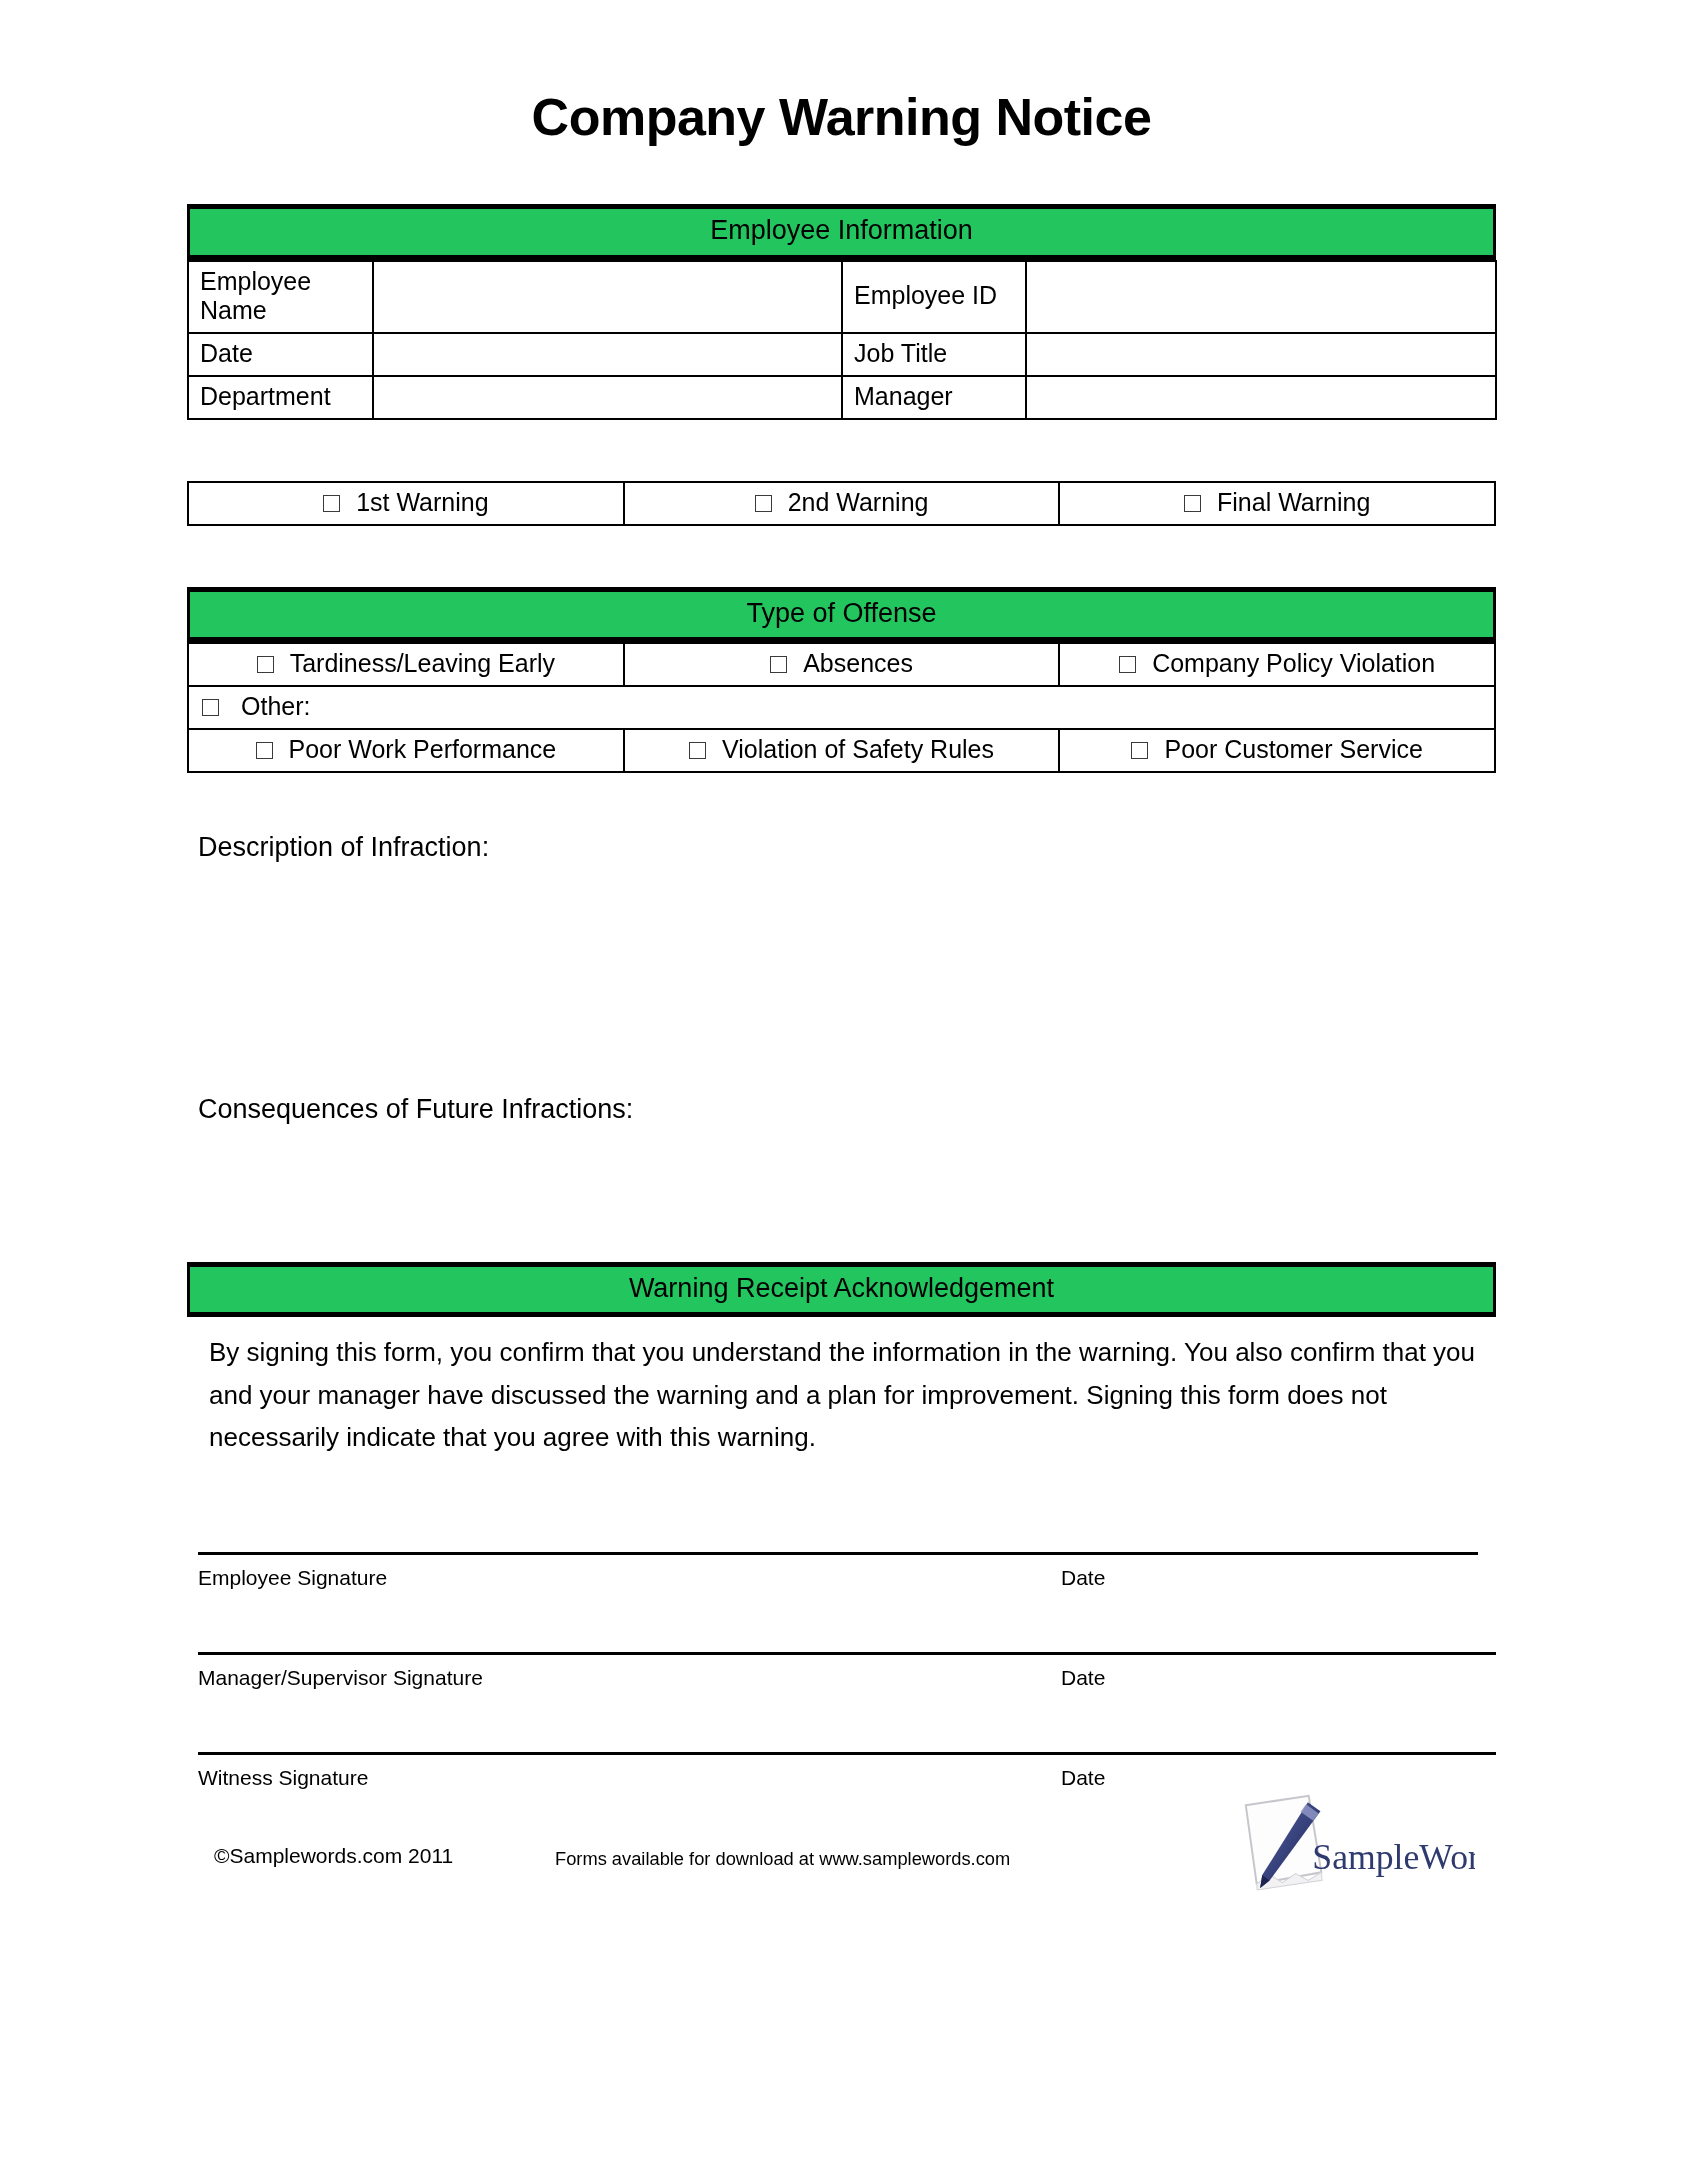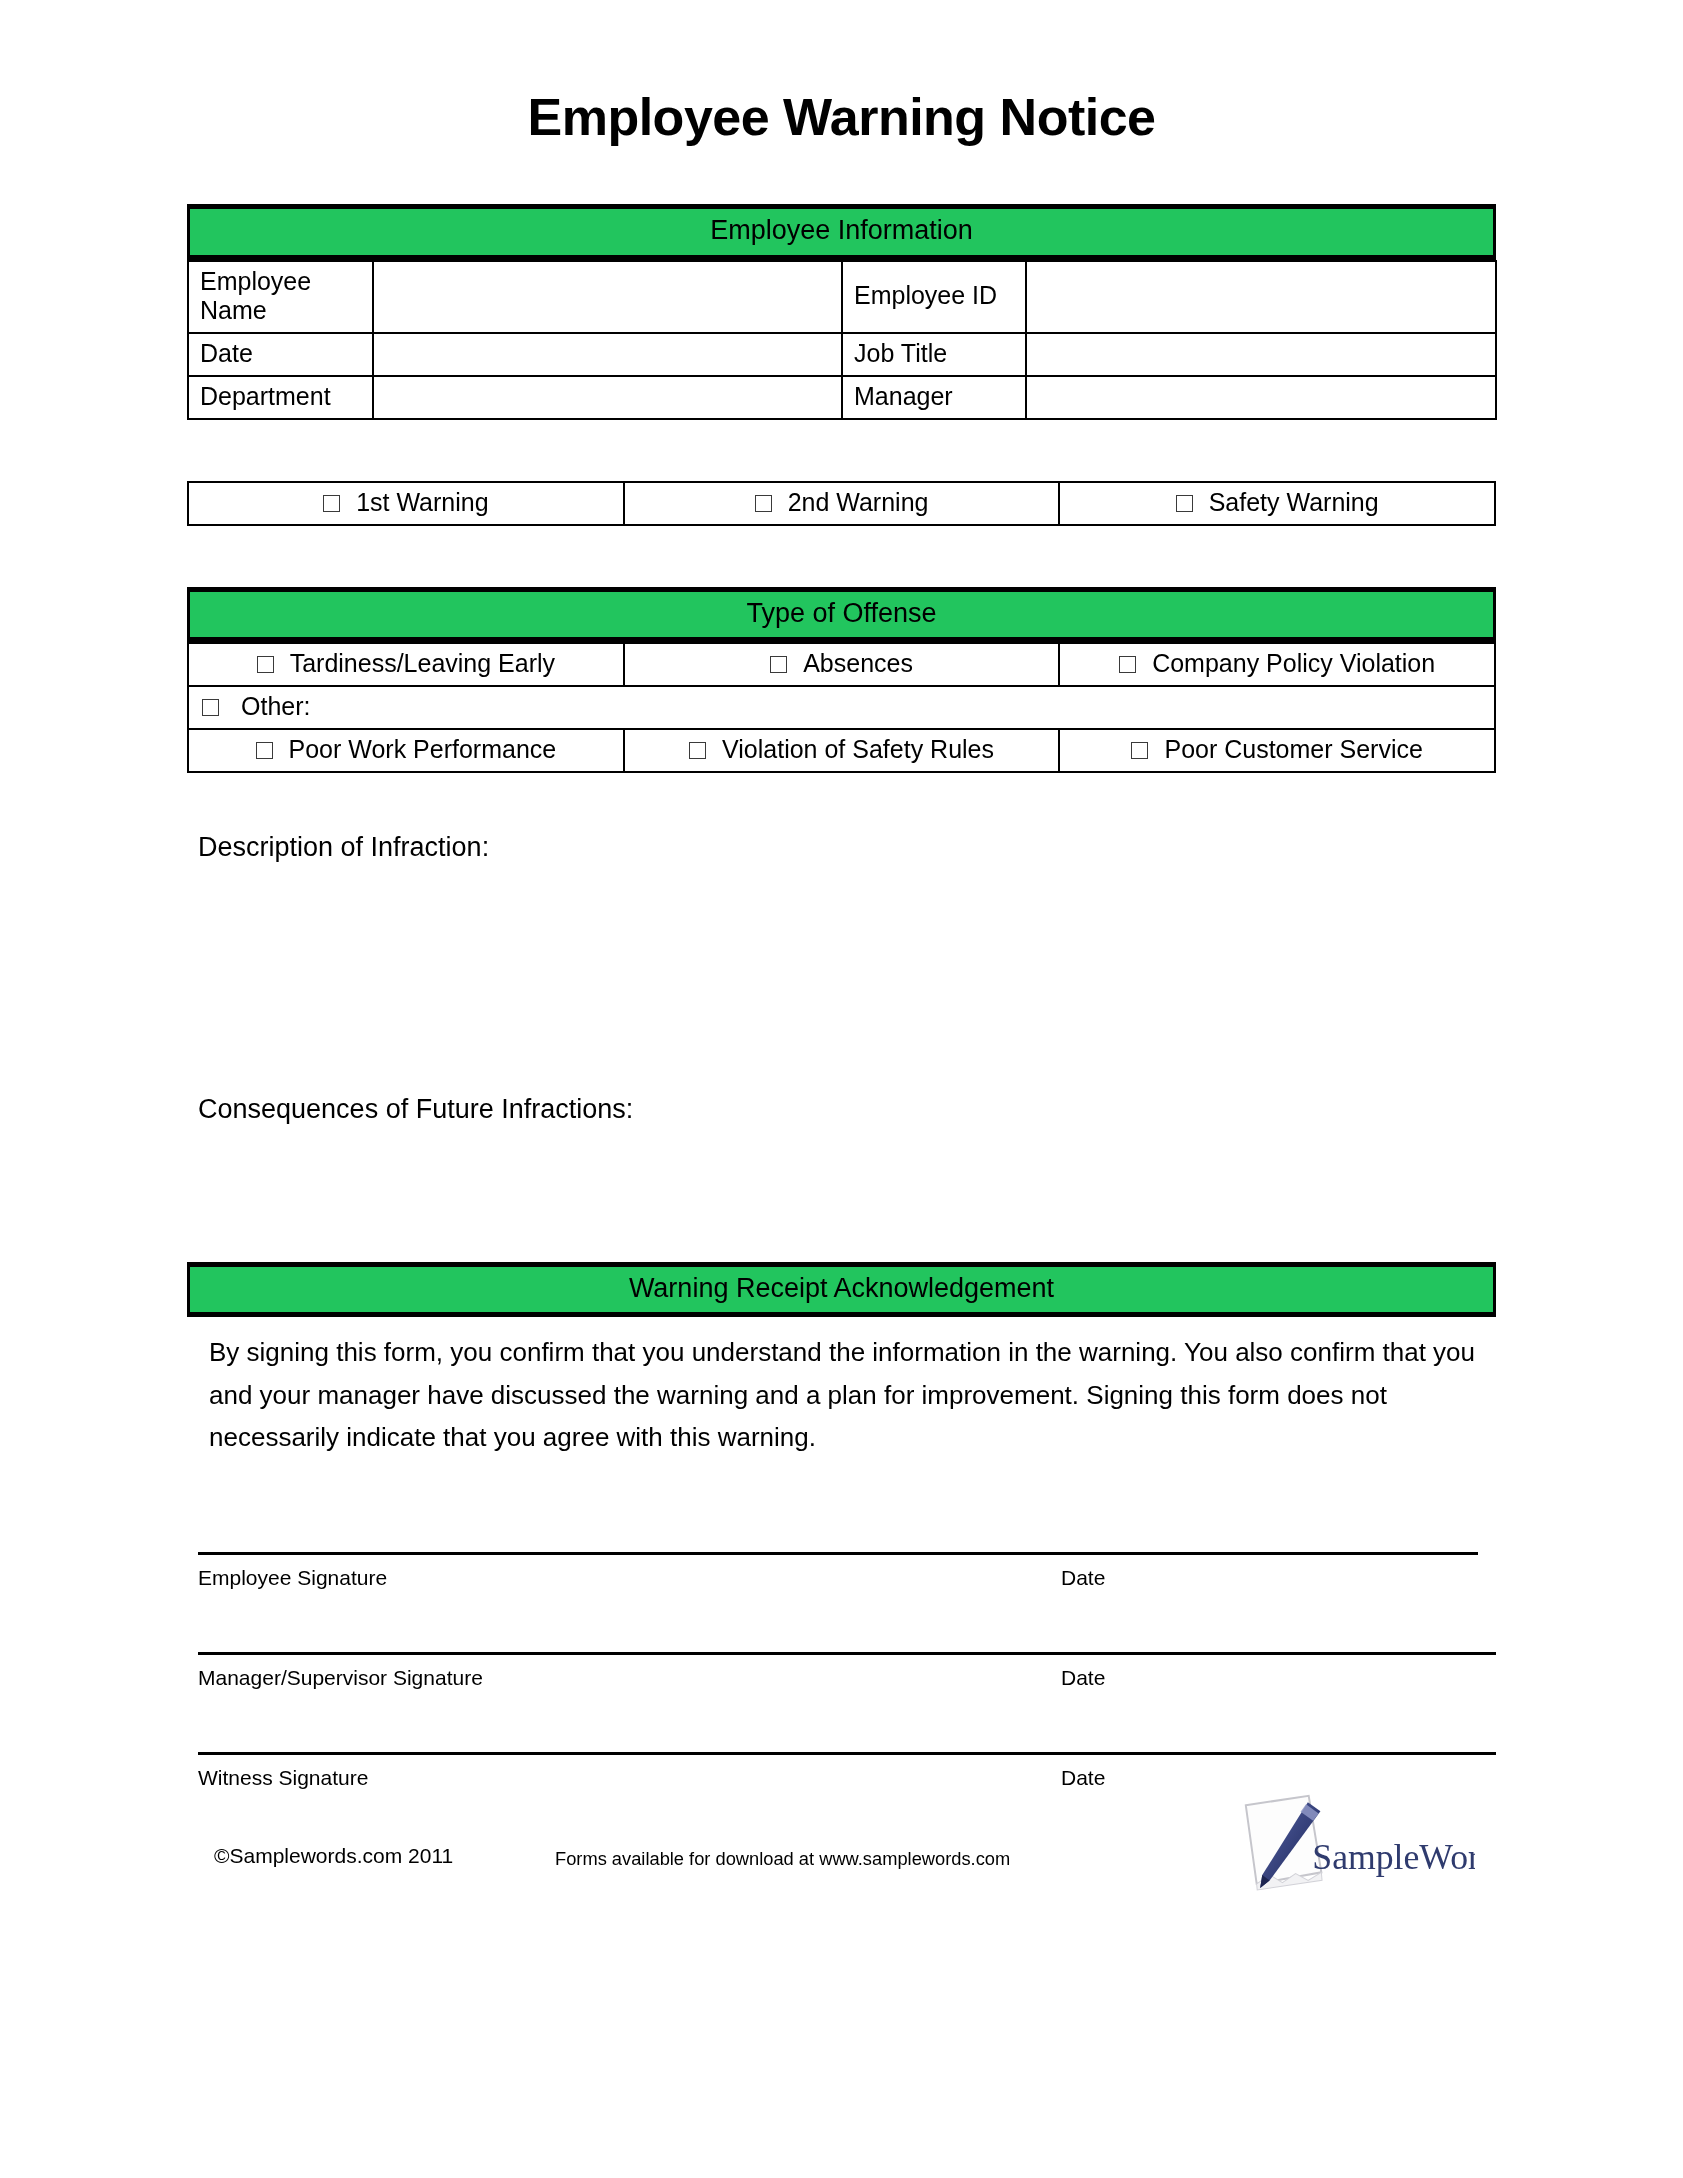--- a/index.html
+++ b/index.html
@@ -176,21 +176,21 @@
     width: 248px;
     height: 119px;
   }
   .logo svg { display: block; }
 </style>
 </head>
 <body>
 
 <div class="page">
 
-  <h1 class="doc-title">Employee Warning Notice</h1>
+  <h1 class="doc-title">Company Warning Notice</h1>
 
   <div style="height:57px"></div>
 
   <div class="block">
     <div class="band">Employee Information</div>
     <table class="grid">
       <colgroup>
         <col style="width:185px">
           <col style="width:469px">
         <col style="width:184px">
@@ -225,21 +225,21 @@
     <table class="grid">
       <colgroup>
           <col style="width:33.34%">
           <col style="width:33.33%">
           <col style="width:33.33%">
         </colgroup>
       <tbody>
         <tr>
           <td class="opt"><span class="cbx"></span><span>1st Warning</span></td>
           <td class="opt"><span class="cbx"></span><span>2nd Warning</span></td>
-          <td class="opt"><span class="cbx"></span><span>Safety Warning</span></td>
+          <td class="opt"><span class="cbx"></span><span>Final Warning</span></td>
         </tr>
       </tbody>
     </table>
   </div>
 
   <div class="gap-b"></div>
 
   <div class="block">
     <div class="band">Type of Offense</div>
     <table class="grid">

